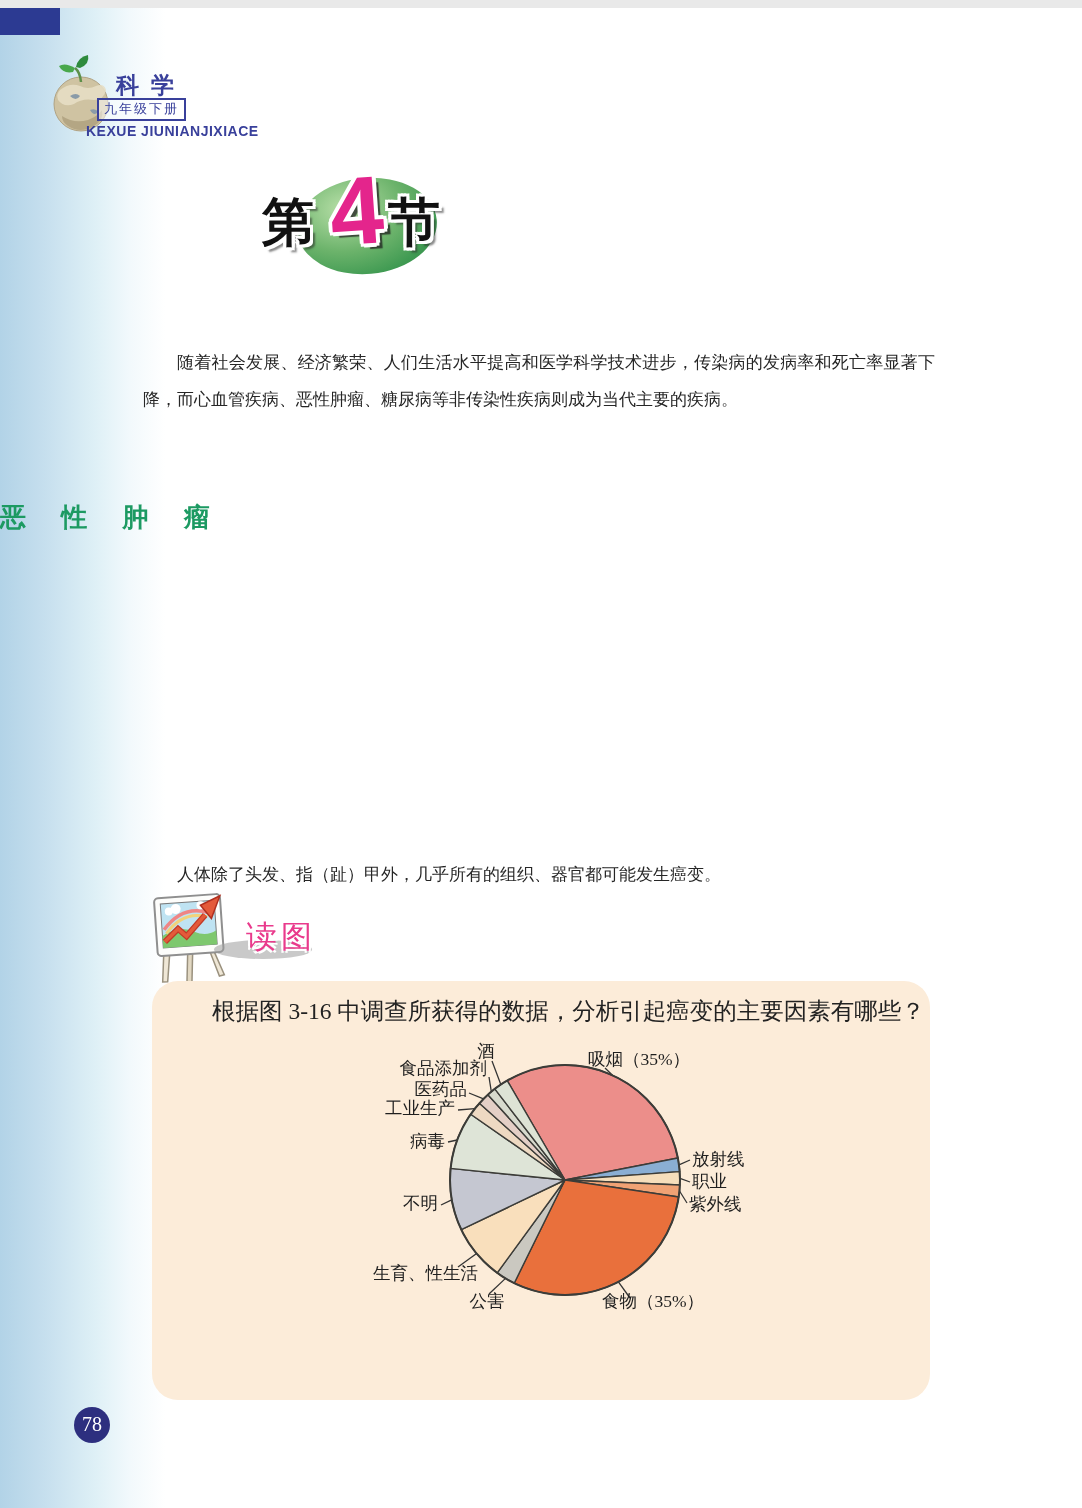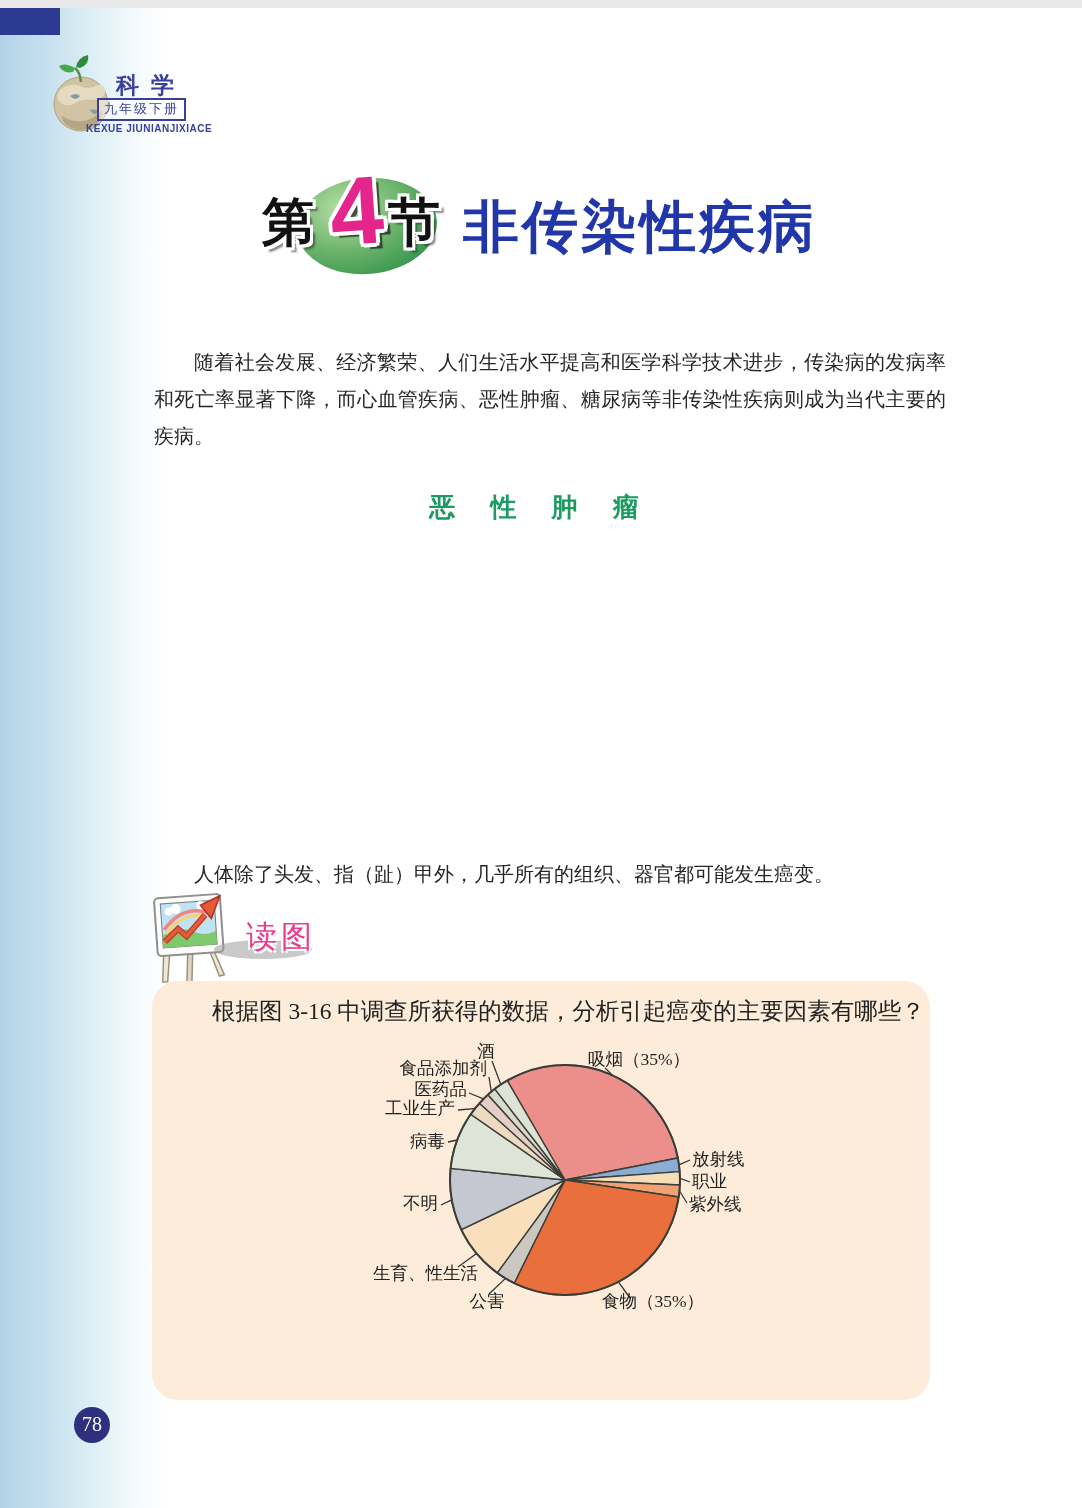--- a/index.html
+++ b/index.html
@@ -7,39 +7,39 @@
   .page{ position:relative; width:1082px; height:1508px; margin:8px auto; background:#ffffff; overflow:hidden;
          background-image:linear-gradient(90deg,#b2d3e7 0px,#c6dfee 45px,#def0f6 95px,#f2f9fc 130px,#ffffff 165px);}
   
   .hdr-bar{ position:absolute; left:0; top:80; width:60px; height:27px; background:#2c3a92;}
   .logo-globe{ position:absolute; left:50px; top:46px; }
   .hdr-subject{ position:absolute; left:116px; top:62px; font-family:"Liberation Sans",sans-serif;
     font-weight:bold; font-size:23px; color:#39409b; letter-spacing:12px;}
   .hdr-grade{ position:absolute; left:97px; top:90px; font-family:"Liberation Sans",sans-serif;
     font-size:13px; color:#39409b; border:2px solid #39409b; padding:0 5px 1px 5px; letter-spacing:2px; background:rgba(255,255,255,.5);}
   .hdr-roman{ position:absolute; left:86px; top:115px; font-family:"Liberation Sans",sans-serif;
-    font-weight:bold; font-size:10px; color:#39409b; letter-spacing:.5px;}
+    font-weight:bold; font-size:14px; color:#39409b; letter-spacing:.5px;}
   
   .title-ellipse{ position:absolute; left:297px; top:170px; width:140px; height:96px; border-radius:50%;
     background:radial-gradient(ellipse at 35% 30%, #b9e0a9 0%, #6cb36b 45%, #3f9a52 75%, #2f8744 100%);
     transform:rotate(-5deg); }
   .title-cn{ position:absolute; font-family:"Liberation Sans",sans-serif; font-weight:900; color:#111;
     font-size:52px; text-shadow:-3px -3px 0 #fff,3px -3px 0 #fff,-3px 3px 0 #fff,3px 3px 0 #fff,0 -3px 0 #fff,0 3px 0 #fff,-3px 0 0 #fff,3px 0 0 #fff,5px 5px 2px rgba(40,40,40,.55);}
   .t-di{ left:262px; top:180px;}
   .t-jie{ left:388px; top:180px;}
   .t-num{ position:absolute; left:330px; top:148px; font-family:"Liberation Sans",sans-serif; font-weight:900;
     font-size:96px; color:#e4258c; transform:rotate(-4deg);
     text-shadow:-3px -3px 0 #fff,3px -3px 0 #fff,-3px 3px 0 #fff,3px 3px 0 #fff,0 -4px 0 #fff,0 4px 0 #fff,-4px 0 0 #fff,4px 0 0 #fff,6px 6px 1px rgba(30,30,30,.75);}
   .t-main{ position:absolute; left:463px; top:182px; font-family:"Liberation Sans",sans-serif; font-weight:900;
     font-size:56px; color:#2136a8; letter-spacing:3px;}
   
-  .para{ position:absolute; left:154px; width:792px; font-size:20px; line-height:37px; color:#262626;
+  .para{ position:absolute; left:143px; width:792px; font-size:17px; line-height:37px; color:#262626;
     text-align:justify; text-indent:2em;}
   .p1{ top:336px;} .p2{ top:519px;} .p3{ top:630px;} .p4{ top:848px;}
-  .h-green{ position:absolute; left:0; top:482px; width:1082px; text-align:center;
+  .h-green{ position:absolute; left:0; top:492px; width:1082px; text-align:left;
     font-family:"Liberation Sans",sans-serif; font-weight:bold; font-size:26px; color:#1c9a62; letter-spacing:14px;}
   
   .duTu{ position:absolute; left:150px; top:880px; width:320px; height:100px;}
   .duTu-shadow{ position:absolute; left:64px; top:52px; width:98px; height:19px; border-radius:50%;
     background:#9d9d9d; opacity:.55;}
   .duTu-label{ position:absolute; left:96px; top:28px; font-family:"Liberation Sans",sans-serif; font-weight:400;
     font-size:31px; color:#e93a8c; letter-spacing:4px; text-shadow:-2px -2px 0 #fff,2px -2px 0 #fff,-2px 2px 0 #fff,2px 2px 0 #fff;}
   .activity-box{ position:absolute; left:152px; top:973px; width:778px; height:419px; border-radius:26px;
     background:#fcecd9;}
   .activity-q{ position:absolute; left:60px; top:14px; width:700px; font-size:23.5px; color:#222;
@@ -69,21 +69,20 @@
     <path d="M26 13 q2 -10 12 -12 q2 9 -8 13 z" fill="#2e8b3d"></path>
   </svg>
   <div class="hdr-subject">科学</div>
   <div class="hdr-grade">九年级下册</div>
   <div class="hdr-roman">KEXUE JIUNIANJIXIACE</div>
 
   <div class="title-ellipse"></div>
   <div class="title-cn t-di">第</div>
   <div class="t-num">4</div>
   <div class="title-cn t-jie">节</div>
-  <div class="t-main">非传染性疾病</div>
 
   <div class="para p1">随着社会发展、经济繁荣、人们生活水平提高和医学科学技术进步，传染病的发病率和死亡率显著下降，而心血管疾病、恶性肿瘤、糖尿病等非传染性疾病则成为当代主要的疾病。</div>
   <div class="h-green">恶 性 肿 瘤</div>
   <div class="para p4">人体除了头发、指（趾）甲外，几乎所有的组织、器官都可能发生癌变。</div>
 
   <div class="duTu">
     <div class="duTu-shadow"></div>
     <svg width="92" height="100" viewBox="0 0 92 100">
       <g transform="rotate(-4 40 40)">
         <polygon points="12,64 9,92 14,92 18,64" fill="#efe7d6" stroke="#9a917e" stroke-width="1.5"></polygon>

